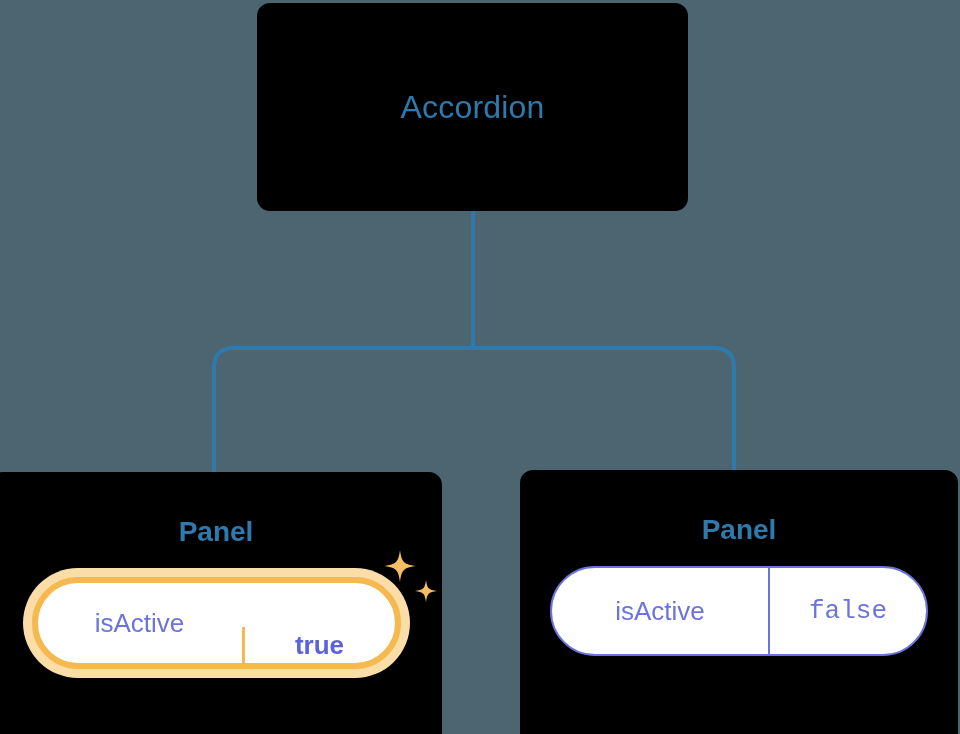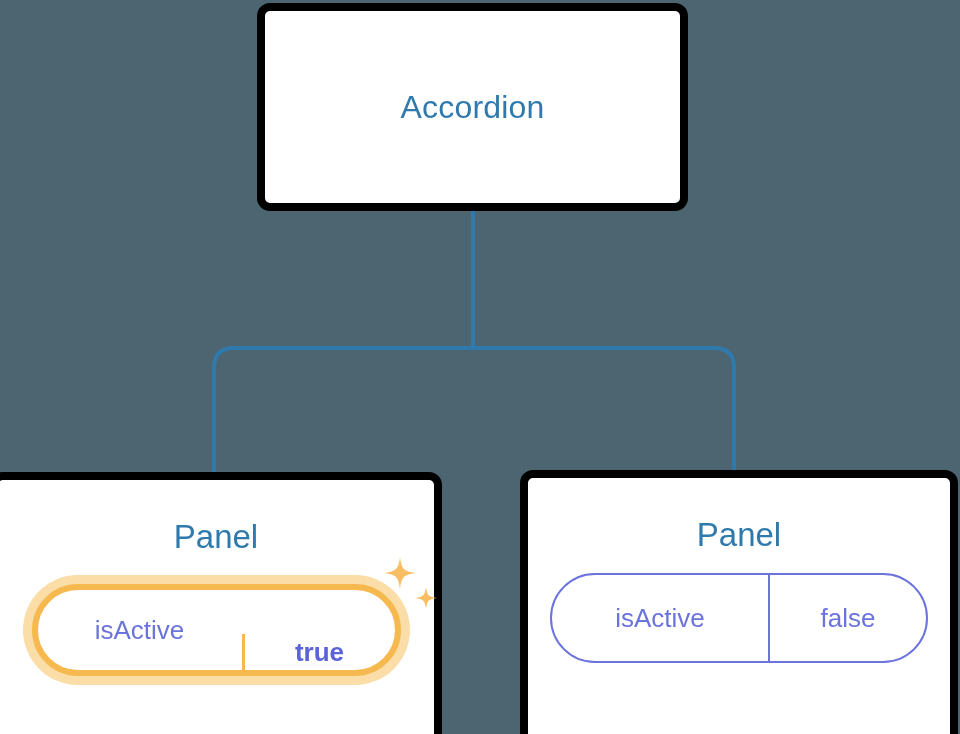--- a/index.html
+++ b/index.html
@@ -27,22 +27,22 @@
     left: 0;
     top: 0;
     width: 960px;
     height: 734px;
     pointer-events: none;
   }
 
   
   .node {
     position: absolute;
-    background: #ffffff;
-    border: 8px solid #000000;
+    background: #000000;
+    border: 6px solid #000000;
     border-radius: 13px;
     box-sizing: border-box;
   }
 
   
   #node-accordion {
     left: 257px;
     top: 3px;
     width: 431px;
     height: 208px;
@@ -74,22 +74,22 @@
   }
   #node-panel-right {
     left: 520px;
     top: 470px;
     width: 438px;
     height: 284px;
     border-radius: 13px;
   }
   .node-title {
     color: #2f7aad;
-    font-size: 33px;
-    font-weight: 400;
+    font-size: 28px;
+    font-weight: 700;
     line-height: 1;
   }
 
   
   .pill-wrap {
     position: relative;
     margin-top: 22px;
   }
 
   .pill {
@@ -116,20 +116,21 @@
   .pill-plain .pill-key {
     color: #6b73dc;
     padding: 0 28px;
     min-width: 160px;
   }
   .pill-plain .pill-val {
     color: #6b73dc;
     padding: 0 28px;
     min-width: 100px;
     border-left: 2px solid #6b73dc;
+    font-family: Liberation Mono, monospace;
   }
 
   
   .pill-highlight-outer {
     padding: 9px;
     border-radius: 999px;
     background: #fbdda8;
     display: inline-block;
   }
   .pill-highlight {

